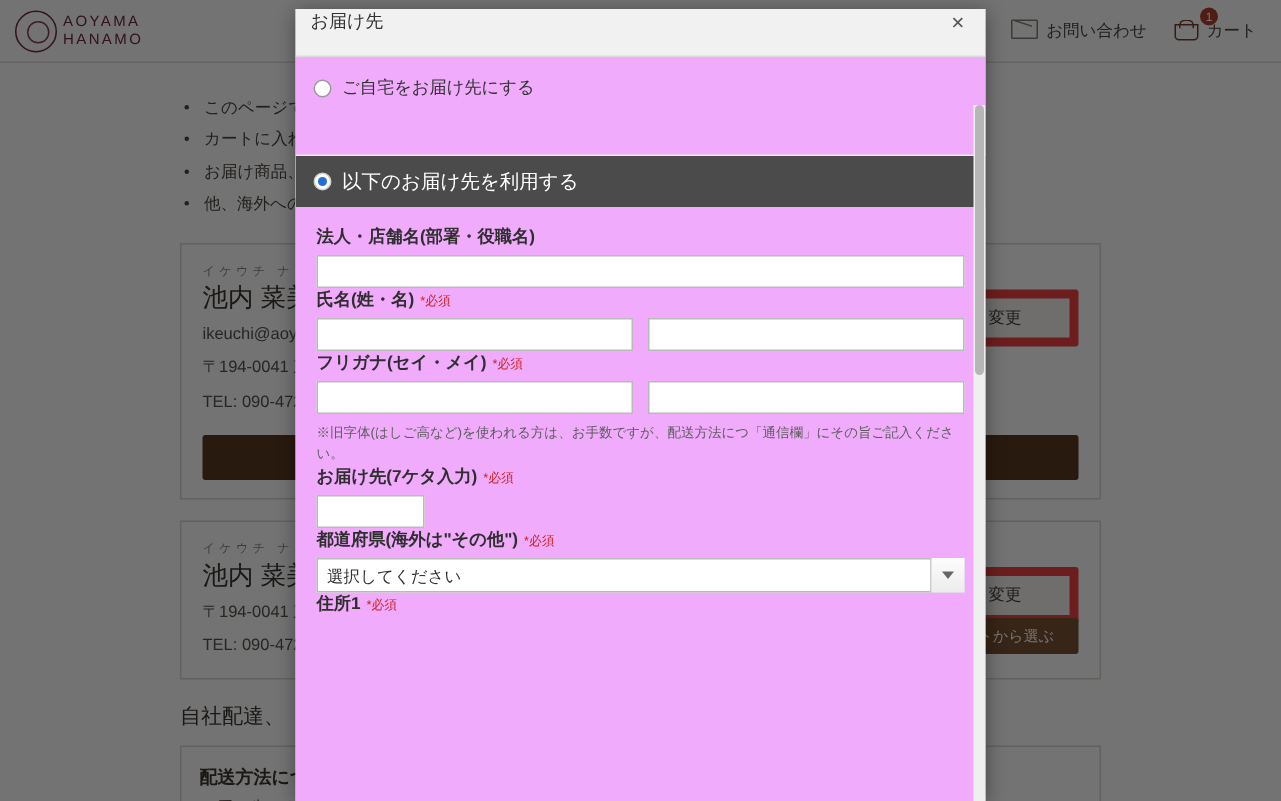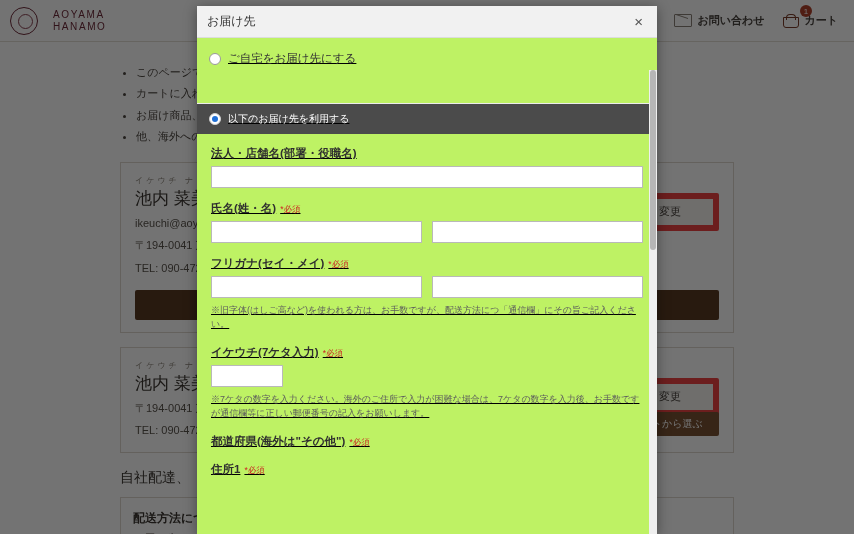--- a/index.html
+++ b/index.html
@@ -28,21 +28,21 @@
     border-bottom: 1px solid #e2ded6;
     display: flex;
     align-items: center;
     padding: 0 10px;
     box-sizing: border-box;
     position: relative;
   }
   .logo-wrap {
     display: flex;
     align-items: center;
-    gap: 15px;
+    gap: 4px;
   }
   .logo-mark {
     width: 26px;
     height: 26px;
     border-radius: 50%;
     border: 1px solid #6e2b3a;
     position: relative;
   }
   .logo-mark::after {
     content: "";
@@ -65,26 +65,25 @@
   }
   .header-right {
     margin-left: auto;
     display: flex;
     align-items: center;
     gap: 18px;
     padding-right: 6px;
   }
   .hdr-item {
     display: flex;
-    align-items: center;
+    align-items: flex-start;
     gap: 5px;
     font-size: 11px;
     color: #4b4540;
     white-space: nowrap;
-    font-weight: bold;
   }
   .hdr-tel {
     font-size: 12px;
     color: #3d3833;
     letter-spacing: .3px;
   }
   .mail-ico {
     width: 16px;
     height: 11px;
     border: 1px solid #8a8279;
@@ -246,21 +245,20 @@
     box-shadow: 0 2px 12px rgba(0,0,0,.4);
     display: flex;
     flex-direction: column;
     overflow: hidden;
   }
   .modal-title-bar {
     height: 32px;
     background: #f1f1f1;
     border-bottom: 1px solid #dcdcdc;
     display: flex;
-    align-items: center;
     padding: 0 10px;
     box-sizing: border-box;
     flex: none;
   }
   .modal-title {
     font-size: 12px;
     color: #333;
   }
   .modal-close {
     margin-left: auto;
@@ -268,22 +266,21 @@
     color: #555;
     line-height: 1;
     cursor: pointer;
     padding: 2px 4px;
   }
 
   .modal-scroll {
     flex: 1 1 auto;
     overflow: hidden;
     position: relative;
-    background: #bef264;
-    text-decoration: underline;
+    background: #f0abfc;
   }
 
   .opt-home {
     padding: 13px 12px 12px 12px;
     border-bottom: 1px solid #ececec;
     min-height: 66px;
     box-sizing: border-box;
   }
   .radio-row {
     display: flex;
@@ -314,27 +311,27 @@
     border-radius: 50%;
     background: #1f6fd6;
   }
 
   .opt-other {
     background: #4b4b4b;
     color: #fff;
     padding: 8px 12px;
     box-sizing: border-box;
   }
-  .opt-other .radio-row { color: #fff; font-size: 10px; }
+  .opt-other .radio-row { color: #fff; font-size: 13px; }
   .opt-other .radio { border-color: #cfcfcf; }
 
   .form-area {
     padding: 12px 14px 30px 14px;
   }
-  .field { margin-bottom: 13px; }
+  .field { }
   .field-label {
     font-size: 11.5px;
     color: #2f2f2f;
     font-weight: bold;
     margin-bottom: 5px;
     display: flex;
     align-items: baseline;
     gap: 4px;
   }
   .req {
@@ -537,32 +534,37 @@
         </div>
         <div class="two-col">
           <input class="tb" type="text" value="" style="">
           <input class="tb" type="text" value="" style="">
         </div>
         <div class="note">※旧字体(はしご高など)を使われる方は、お手数ですが、配送方法につ「通信欄」にその旨ご記入ください。</div>
       </div>
 
       <div class="field">
         <div class="field-label">
-          <span>イケウチ(7ケタ入力)</span>
+          <span>お届け先(7ケタ入力)</span>
           <span class="req">*必須</span>
         </div>
         <input class="tb w-zip" type="text" value="" style="">
-        <div class="note">※7ケタの数字を入力ください。海外のご住所で入力が困難な場合は、7ケタの数字を入力後、お手数ですが通信欄等に正しい郵便番号の記入をお願いします。</div>
       </div>
 
       <div class="field">
         <div class="field-label">
           <span>都道府県(海外は"その他")</span>
           <span class="req">*必須</span>
         </div>
+        <div class="select-wrap">
+          <div class="select-box">選択してください</div>
+          <div class="select-arrow">
+              <i></i>
+            </div>
+        </div>
       </div>
 
       <div class="field">
         <div class="field-label">
           <span>住所1</span>
           <span class="req">*必須</span>
         </div>
 
       </div>
 

